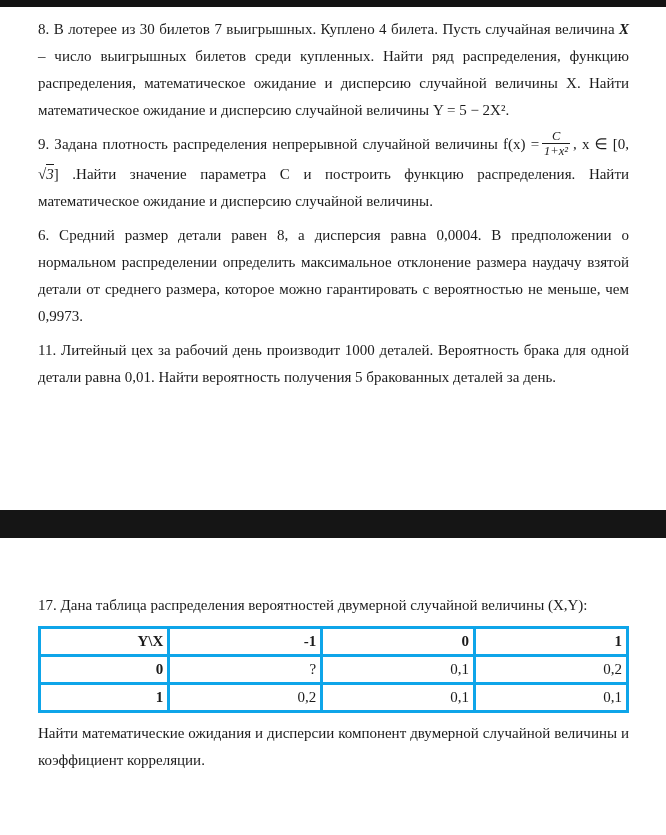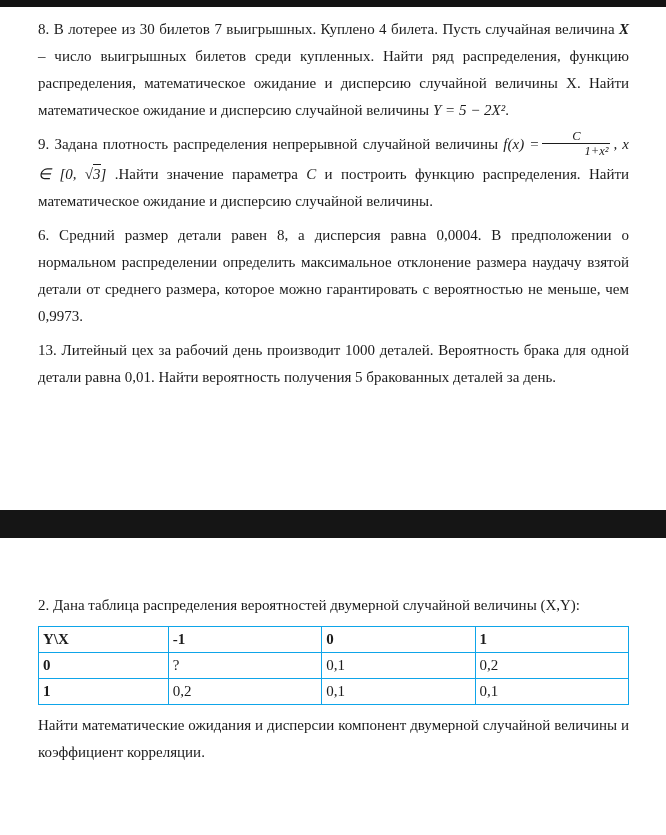--- a/index.html
+++ b/index.html
@@ -37,57 +37,56 @@
   .page2 {
     padding-top: 54px;
   }
   p.problem {
     margin: 0 0 7px 0;
     font-size: 15px;
     line-height: 27px;
     text-align: justify;
   }
   .seg-n { font-style: normal; }
-  .seg-i { font-style: italic; }
+  .seg-i { }
   .seg-bi { font-style: italic; font-weight: bold; }
   .frac {
     display: inline-block;
     vertical-align: middle;
     text-align: center;
     font-style: italic;
     font-size: 12.5px;
     line-height: 1.15;
     margin: 0 3px;
     position: relative;
     top: -2px;
   }
   .frac .num {
     display: block;
     border-bottom: 1px solid #1b1b1b;
     padding: 0 4px;
   }
   .frac .den {
     display: block;
     padding: 0 2px;
-    margin-left: 40px;
   }
   .sqrt { font-style: italic; white-space: nowrap; }
   .sqrt .radical { font-style: normal; }
   .sqrt .radicand { border-top: 1px solid #1b1b1b; padding-top: 1px; }
   table.prob-table {
     width: 100%;
     border-collapse: collapse;
     margin: 3px 0 7px 0;
     table-layout: fixed;
   }
   table.prob-table th,
   table.prob-table td {
-    border: 1px solid #0ea5e9;
+    border: 3px solid #0ea5e9;
     height: 23px;
-    text-align: left;
+    text-align: right;
     vertical-align: middle;
     font-size: 15px;
     padding: 1px 4px;
   }
   table.prob-table th { font-weight: bold; }
   table.prob-table td.rowhead { font-weight: bold; }
   table.prob-table col.c0 { width: 22%; }
   table.prob-table col.cn { width: 26%; }
   p.closing {
     margin: 2px 0 0 0;
@@ -99,29 +98,29 @@
 </head>
 <body>
 
 <div class="topbar"></div>
 
 <div class="page page1">
   <div>
       <p class="problem"><span class="seg-n">8. В лотерее из 30 билетов 7 выигрышных. Куплено 4 билета. Пусть случайная величина </span><span class="seg-bi">X</span><span class="seg-n"> – число выигрышных билетов среди купленных. Найти ряд распределения, функцию распределения, математическое ожидание и дисперсию случайной величины X. Найти математическое ожидание и дисперсию случайной величины </span><span class="seg-i">Y = 5 − 2X²</span><span class="seg-n">.</span></p>
       <p class="problem"><span class="seg-n">9. Задана плотность распределения непрерывной случайной величины  </span><span class="seg-i">f(x) =</span><span class="frac"><span class="num">C</span><span class="den">1+x²</span></span><span class="seg-i">, x ∈ </span><span class="seg-i">[0, </span><span class="sqrt"><span class="radical">√</span><span class="radicand">3</span></span><span class="seg-i">]</span><span class="seg-n"> .Найти значение параметра </span><span class="seg-i">C</span><span class="seg-n"> и построить функцию распределения. Найти математическое ожидание и дисперсию случайной величины.</span></p>
       <p class="problem"><span class="seg-n">6. Средний размер детали равен 8, а дисперсия равна 0,0004. В предположении о нормальном распределении определить максимальное отклонение размера наудачу взятой детали от среднего размера, которое можно гарантировать с вероятностью не меньше, чем 0,9973.</span></p>
-      <p class="problem"><span class="seg-n">13. Литейный цех за рабочий день производит 1000 деталей. Вероятность брака для одной детали равна 0,01. Найти вероятность получения 5 бракованных деталей за день.</span></p>
+      <p class="problem"><span class="seg-n">11. Литейный цех за рабочий день производит 1000 деталей. Вероятность брака для одной детали равна 0,01. Найти вероятность получения 5 бракованных деталей за день.</span></p>
     </div>
 </div>
 
 <div class="separator"></div>
 
 <div class="page page2">
   <div>
-      <p class="problem"><span class="seg-n">2. Дана таблица распределения вероятностей двумерной случайной величины (X,Y):</span></p>
+      <p class="problem"><span class="seg-n">17. Дана таблица распределения вероятностей двумерной случайной величины (X,Y):</span></p>
     </div>
 
   <table class="prob-table">
     <colgroup>
       <col class="c0">
         <col class="cn">
         <col class="cn">
         <col class="cn">
     </colgroup>
     <thead>

